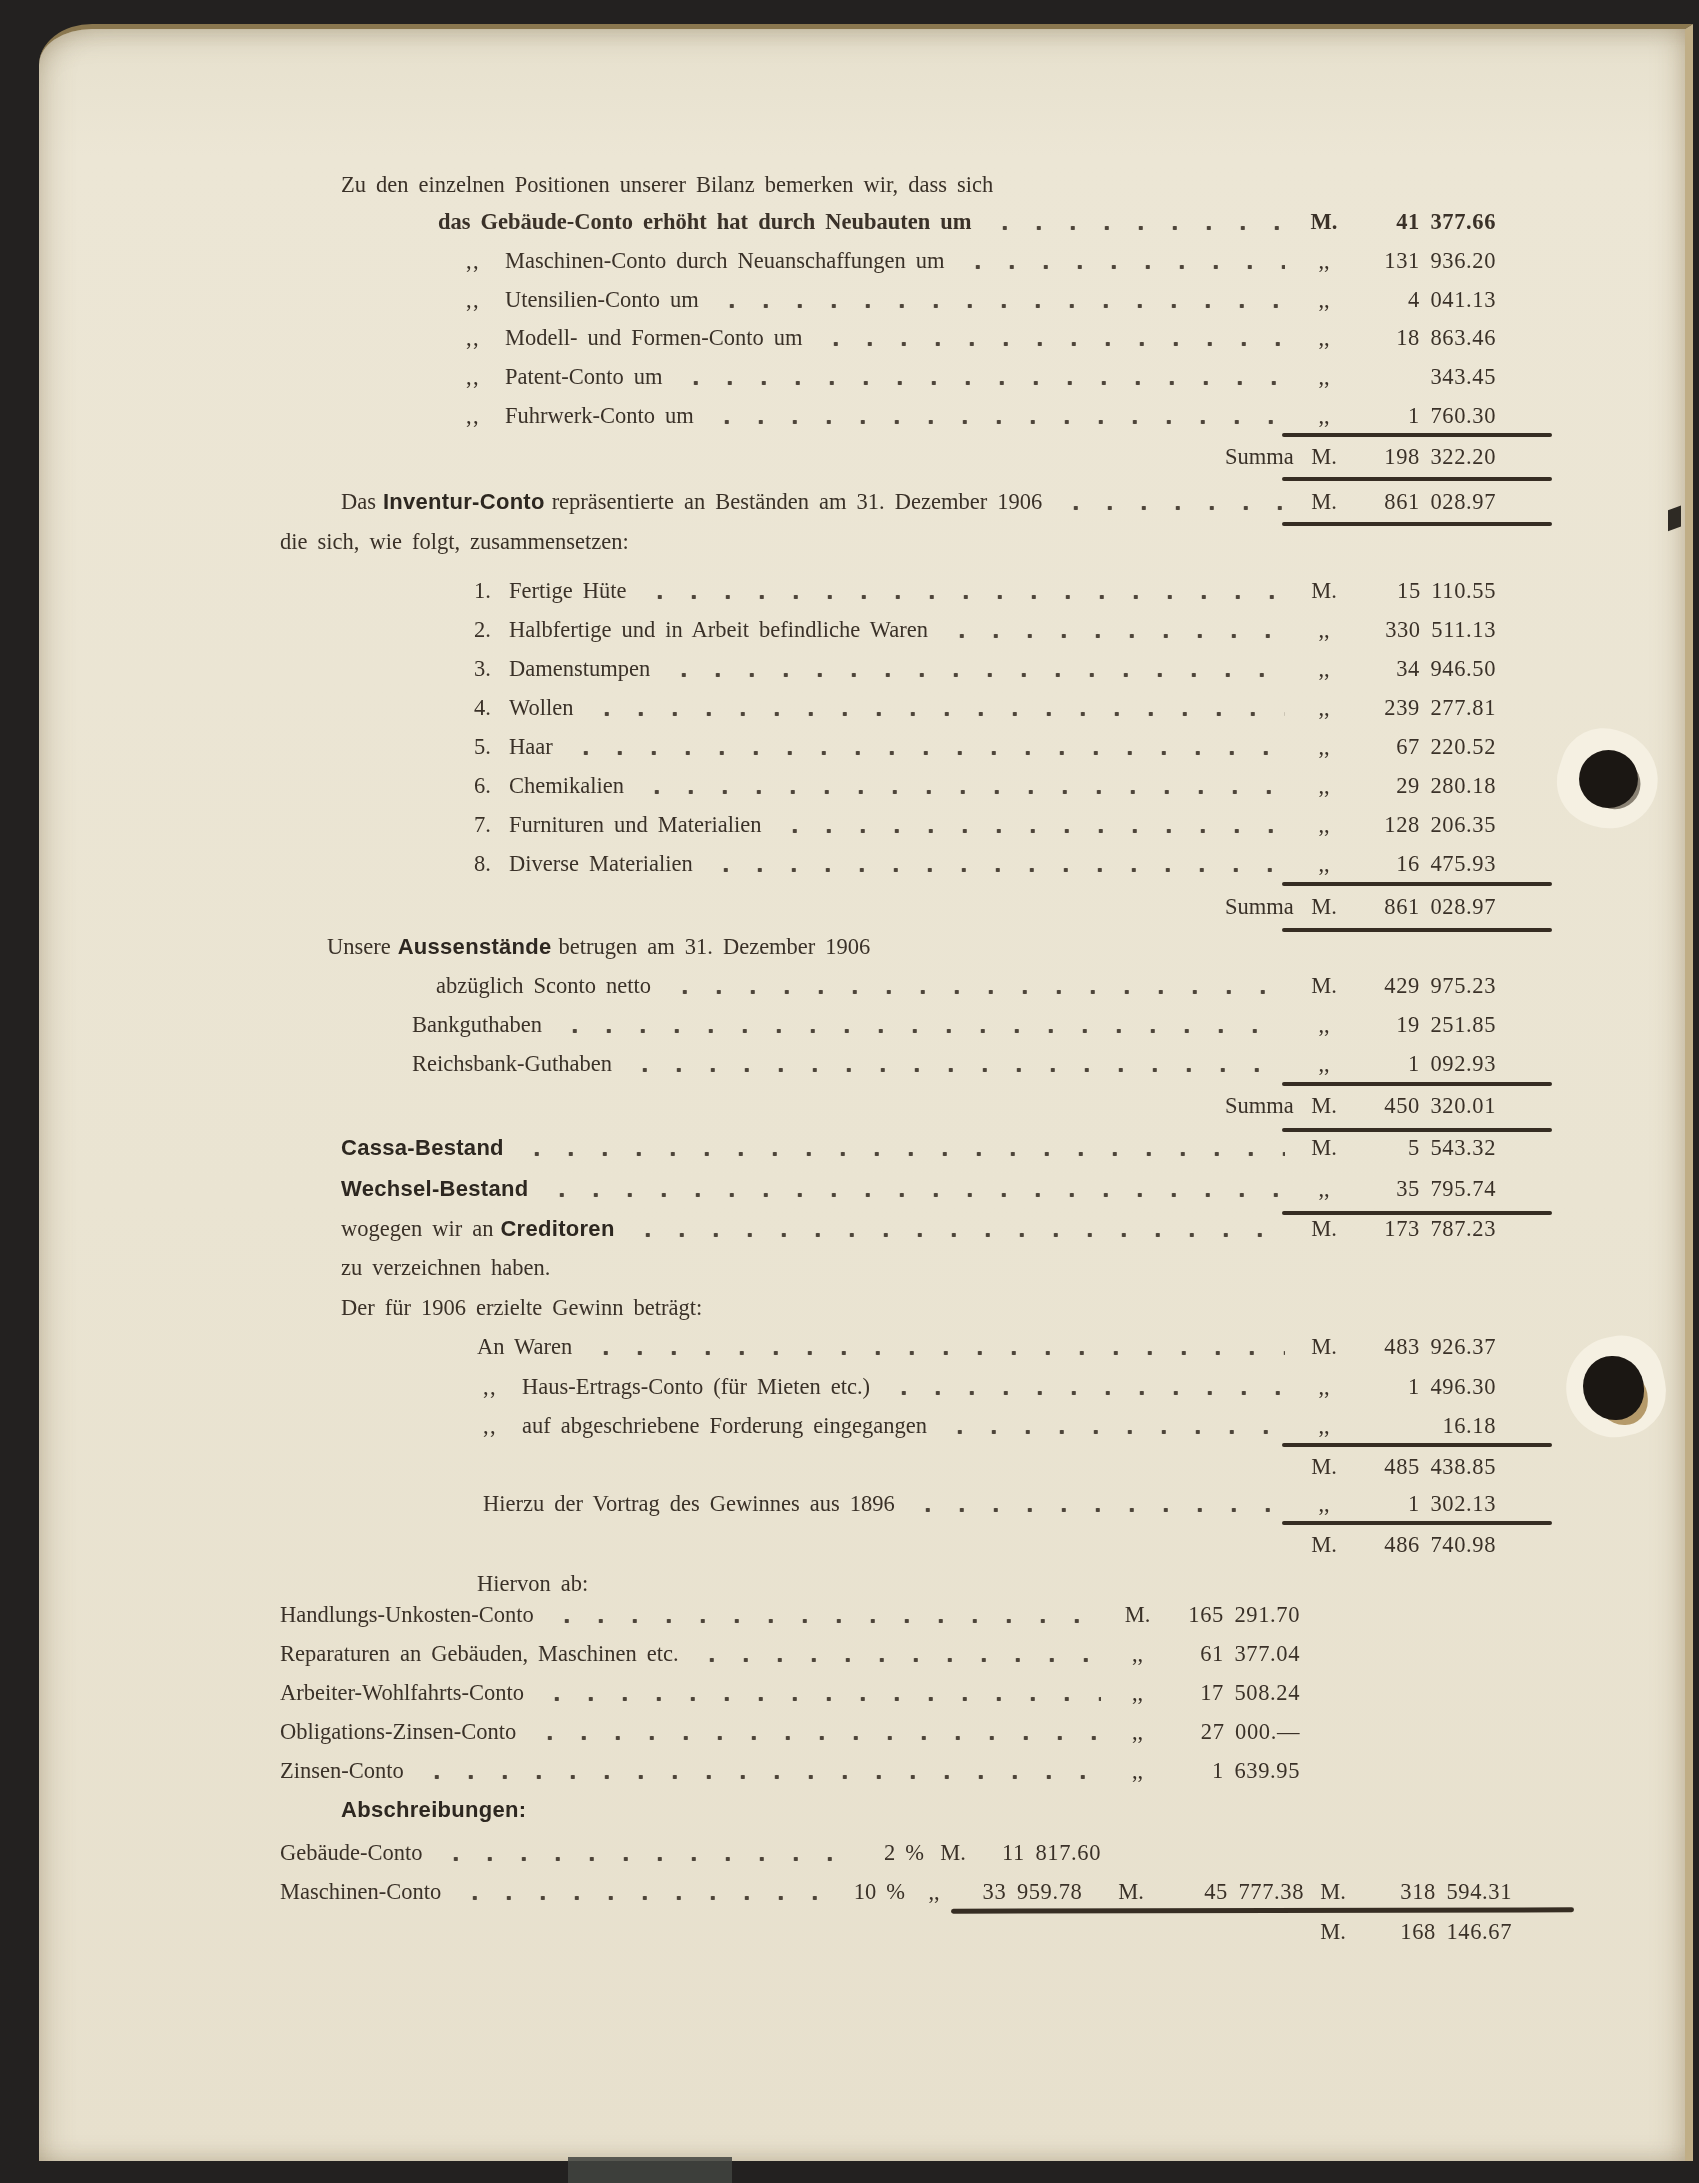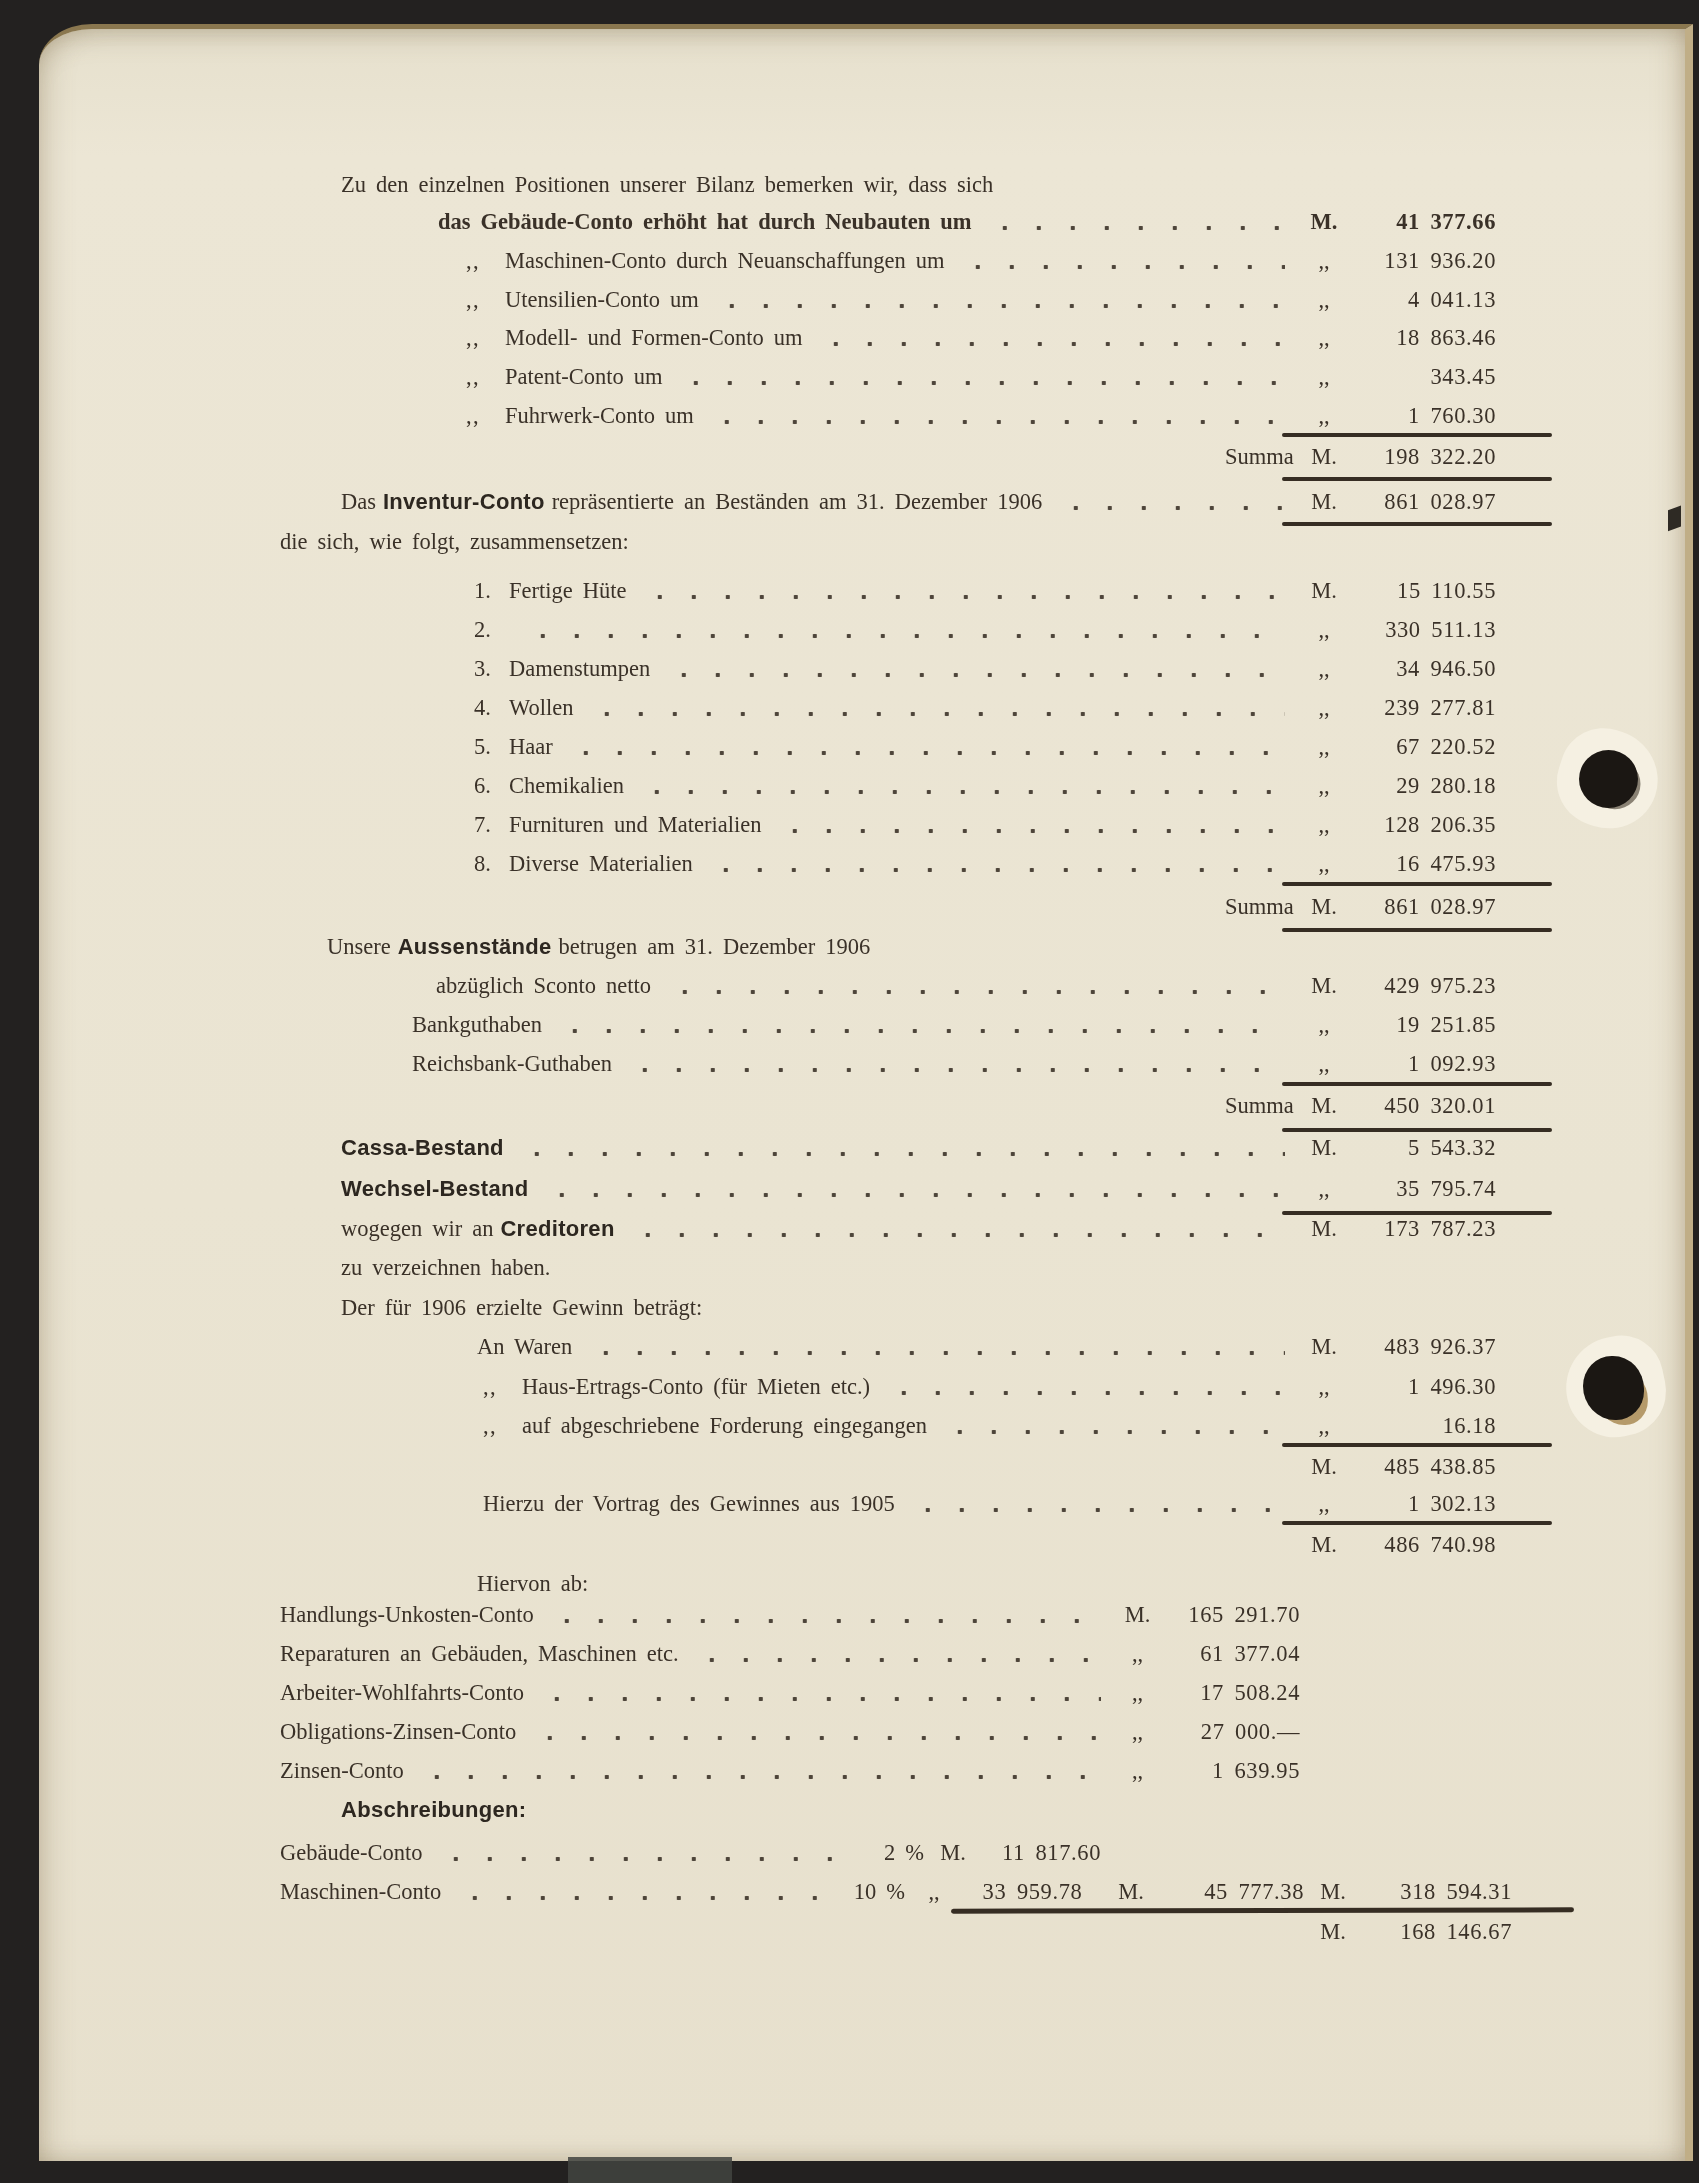--- a/index.html
+++ b/index.html
@@ -142,20 +142,21 @@
 
   <div class="row" style="top:542px;left:435px;">
     <span class="num">1.</span>
     <span class="lbl">Fertige Hüte</span>
     <span class="dots"></span>
     <span class="cur">M.</span>
     <span class="amt">15 110.55</span>
   </div>
   <div class="row" style="top:581px;left:435px;">
     <span class="num">2.</span>
+    <span class="lbl">Halbfertige und in Arbeit befindliche Waren</span>
     <span class="dots"></span>
     <span class="cur">,,</span>
     <span class="amt">330 511.13</span>
   </div>
   <div class="row" style="top:620px;left:435px;">
     <span class="num">3.</span>
     <span class="lbl">Damenstumpen</span>
     <span class="dots"></span>
     <span class="cur">,,</span>
     <span class="amt">34 946.50</span>
@@ -285,21 +286,21 @@
     <span class="cur">,,</span>
     <span class="amt">16.18</span>
   </div>
   <div class="rule" style="top:1414px;"></div>
   <div class="row" style="top:1418px;">
     <span class="fill"></span>
     <span class="cur">M.</span>
     <span class="amt">485 438.85</span>
   </div>
   <div class="row" style="top:1455px;left:444px;">
-    <span class="lbl">Hierzu der Vortrag des Gewinnes aus 1905</span>
+    <span class="lbl">Hierzu der Vortrag des Gewinnes aus 1896</span>
     <span class="dots"></span>
     <span class="cur">,,</span>
     <span class="amt">1 302.13</span>
   </div>
   <div class="rule" style="top:1492px;"></div>
   <div class="row" style="top:1496px;">
     <span class="fill"></span>
     <span class="cur">M.</span>
     <span class="amt">486 740.98</span>
   </div>

